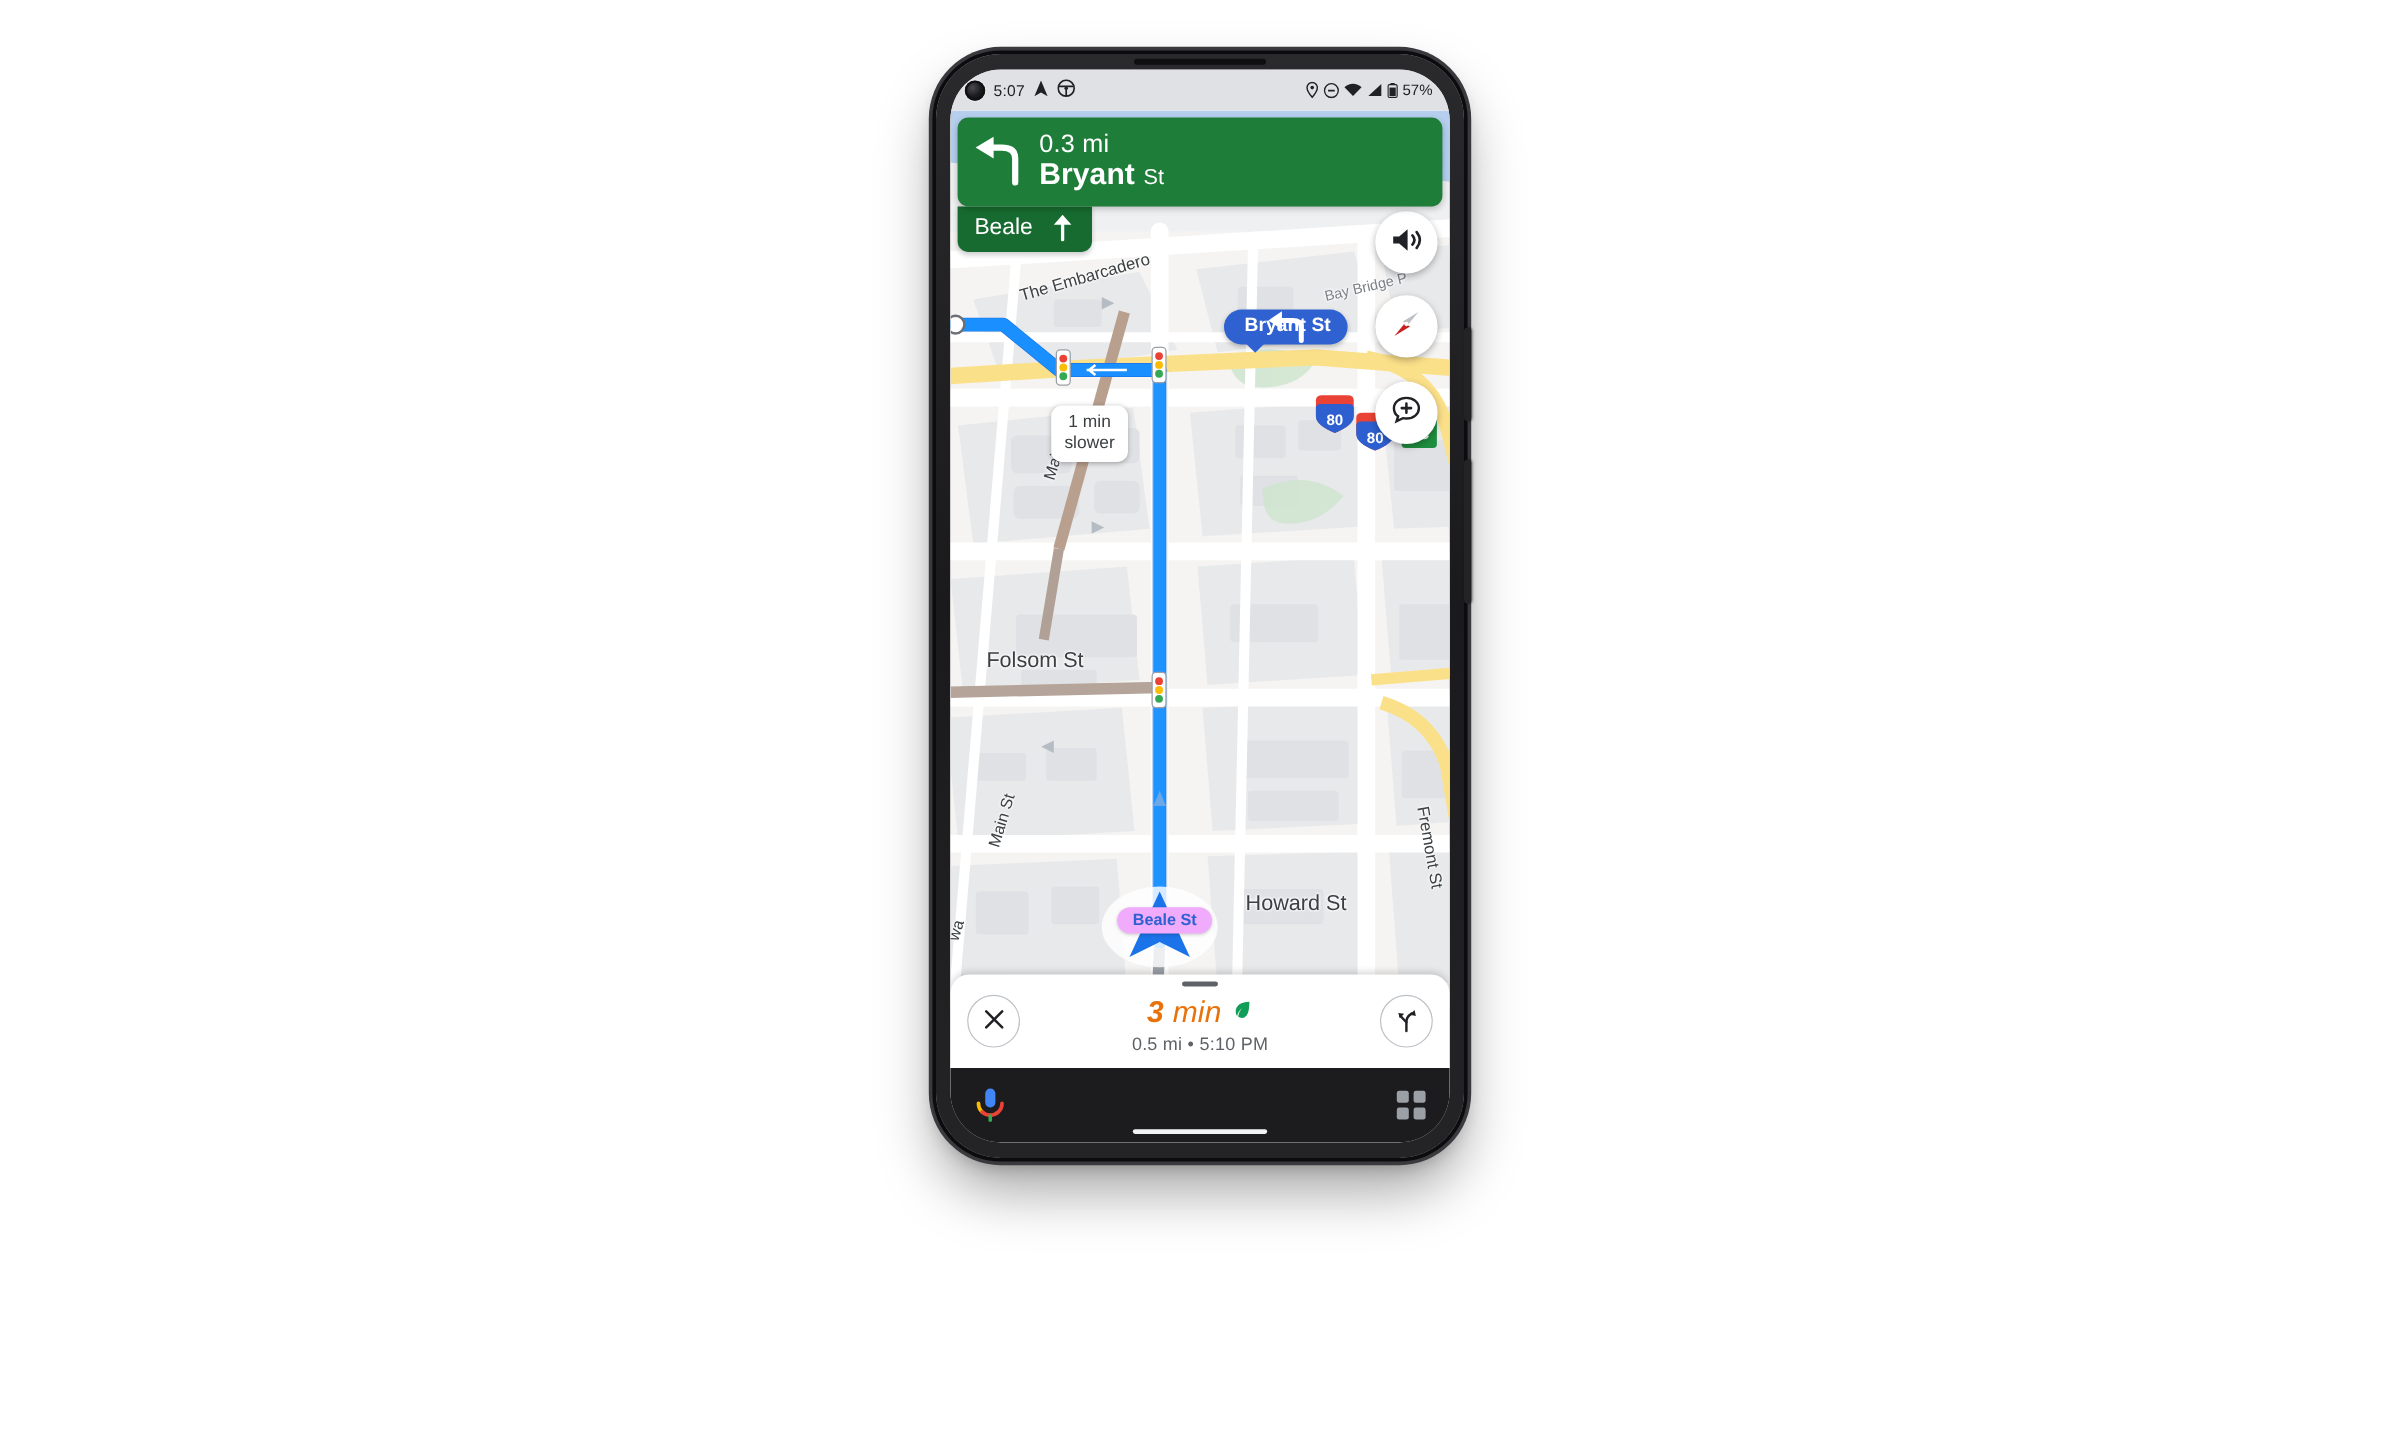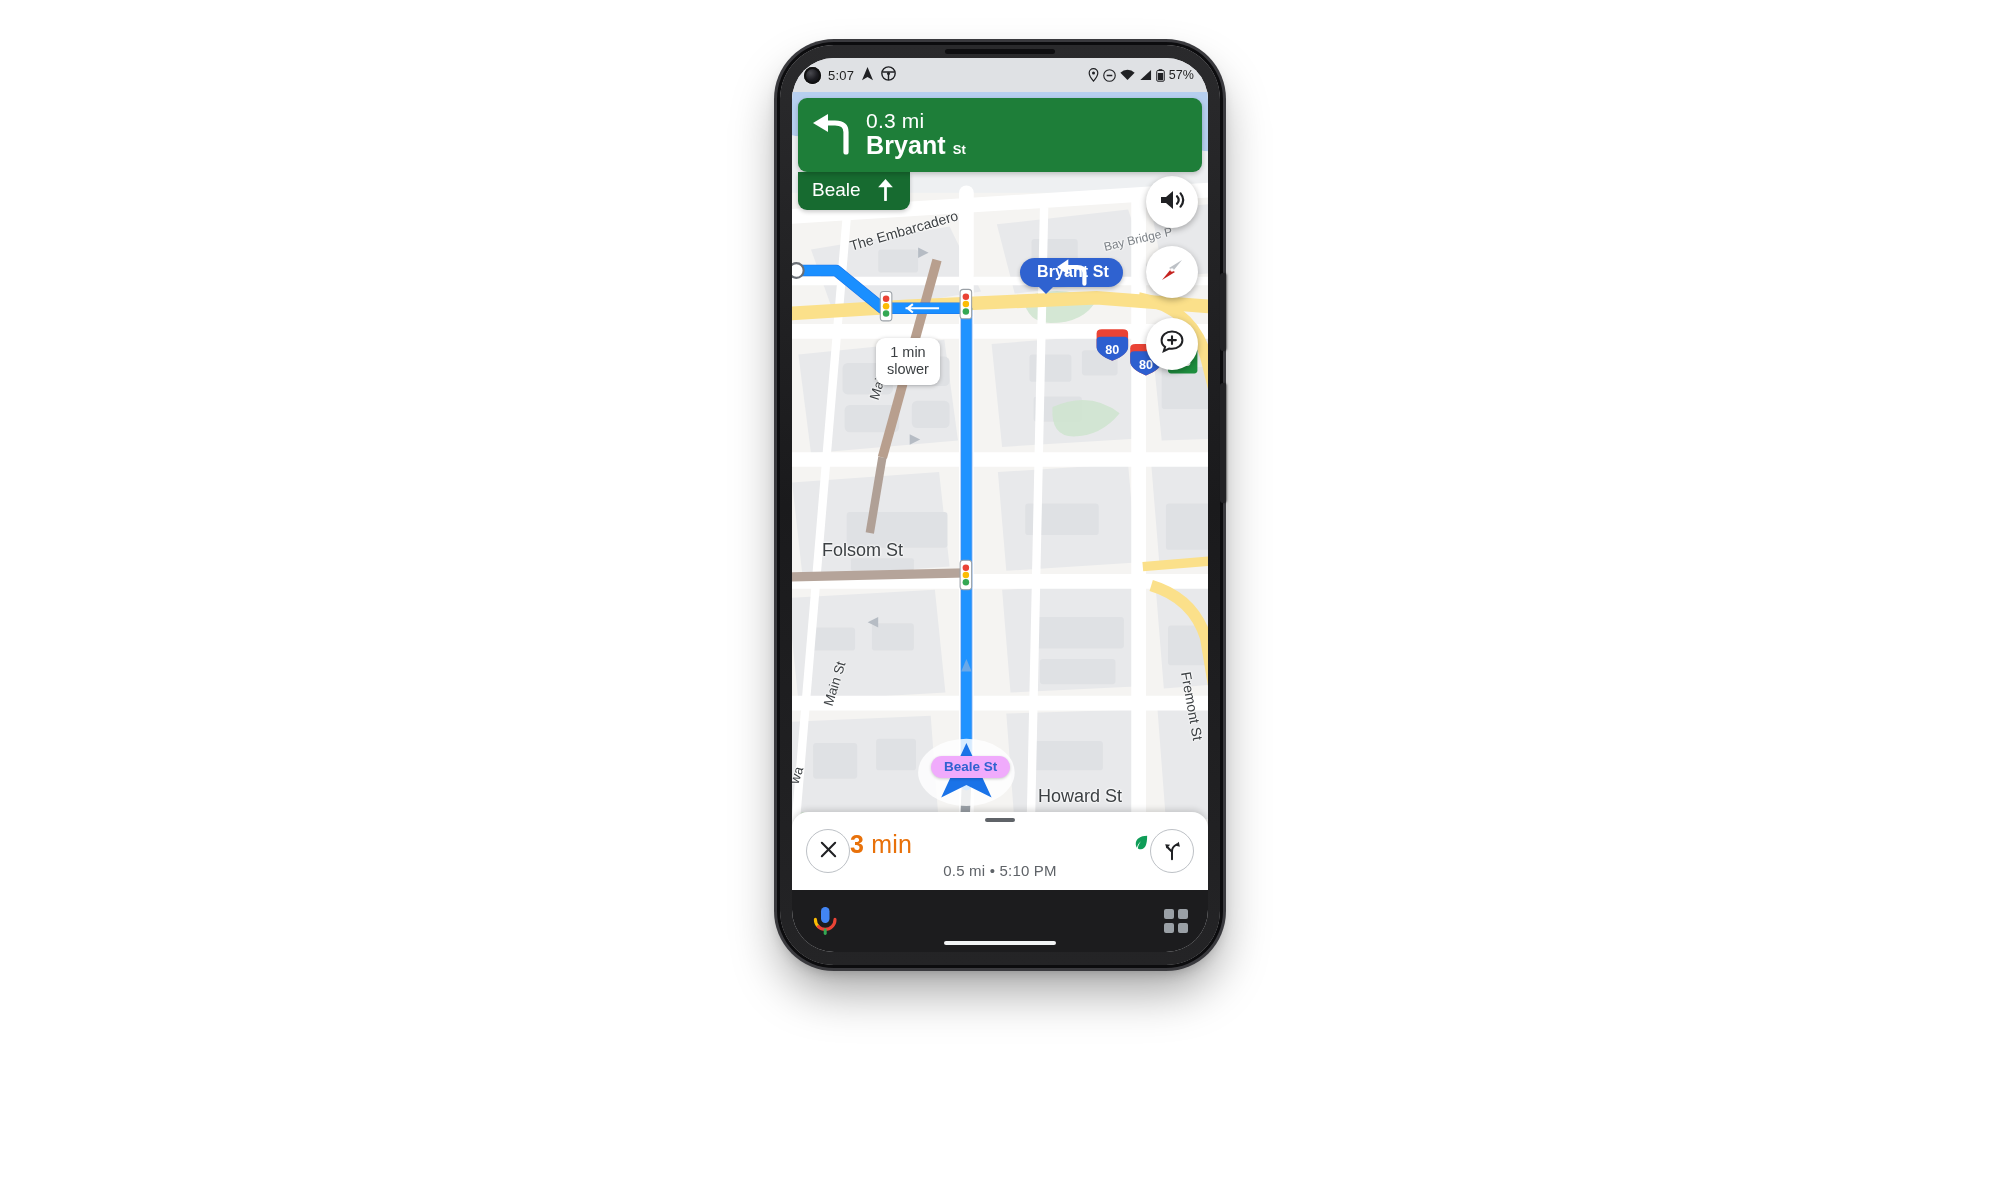--- a/index.html
+++ b/index.html
@@ -89,21 +89,21 @@
     padding:9px 12px 11px 10px;
     display:flex; align-items:center; gap:10px;
     color:#fff; z-index:30;
     box-shadow:0 2px 5px rgba(0,0,0,.22);
     min-height:74px;
   }
   .turn-arrow { flex:none; width:48px; height:48px; }
   .nav-text { flex:1; line-height:1.06; }
   .nav-dist { font-size:21px; font-weight:400; letter-spacing:.2px; }
   .nav-street { font-size:25px; font-weight:700; letter-spacing:.1px; margin-top:2px;}
-  .nav-street .suffix{ font-size:13px; font-weight:700; }
+  .nav-street .suffix{ font-size:18px; font-weight:400; }
   .then-banner{
     position:absolute; top:calc(40px + 74px); left:6px;
     background:#176b30; color:#fff;
     border-radius:0 0 9px 9px;
     padding:7px 16px 9px 14px;
     display:flex; align-items:center; gap:16px;
     font-size:19px; z-index:29;
     box-shadow:0 2px 4px rgba(0,0,0,.2);
   }
   .then-banner svg{ display:block; }
@@ -182,21 +182,21 @@
   .grabber{
     position:absolute; top:6px; left:50%; transform:translateX(-50%);
     width:30px;height:4px;border-radius:3px;background:#5f6368;
   }
   .sheet-btn{
     width:44px;height:44px;border-radius:50%;
     border:1.3px solid #bdc1c6; background:#fff;
     display:flex;align-items:center;justify-content:center; flex:none;
   }
   .sheet-mid{ text-align:center; flex:1; margin-top:6px; }
-  .eta-row{ display:flex;align-items:center;justify-content:space-between;gap:7px; }
+  .eta-row{ display:flex;align-items:center;justify-content:center;gap:7px;font-style:italic; }
   .eta-min{ font-size:25px; font-weight:700; color:#e8710a; letter-spacing:.2px;}
   .eta-min .unit{ font-weight:400; }
   .eta-sub{ font-size:15px; color:#5f6368; margin-top:3px; letter-spacing:.2px;}
 
   
   .navbar{
     position:absolute; left:0;right:0;bottom:0;height:62px;
     background:#1c1c1e; z-index:36;
     display:flex;align-items:center;justify-content:space-between;
     padding:0 20px;
@@ -421,21 +421,21 @@
             <path d="M176 620 L200 672 L176 660 L152 672 Z" fill="#1a73e8"></path>
           </g>
         </svg>
 
         <div class="maplabel" style="left:58px; top:146px; font-size:14px; transform:rotate(-16deg); transform-origin:left center;">The Embarcadero</div>
         <div class="maplabel" style="left:312px; top:148px; font-size:12px; color:#7b8086; transform:rotate(-13deg); transform-origin:left center;">Bay Bridge P</div>
         <div class="maplabel" style="left:82px; top:300px; font-size:13.5px; transform:rotate(-73deg); transform-origin:left center;">Main St</div>
         <div class="maplabel" style="left:30px; top:448px; font-size:18px;">Folsom St</div>
         <div class="maplabel" style="left:36px; top:606px; font-size:13.5px; transform:rotate(-73deg); transform-origin:left center;">Main St</div>
         <div class="maplabel" style="left:2px; top:684px; font-size:13.5px; transform:rotate(-73deg); transform-origin:left center;">wa</div>
-        <div class="maplabel" style="left:246px; top:650px; font-size:18px;margin-top:44px;">Howard St</div>
+        <div class="maplabel" style="left:246px; top:650px; font-size:18px;">Howard St</div>
         <div class="maplabel" style="left:394px; top:572px; font-size:14px; transform:rotate(80deg); transform-origin:left center;">Fremont St</div>
 
         <div class="callout" style="left:228px; top:166px;">
           <span>
             <svg width="18" height="16" viewBox="0 0 20 18">
               <path d="M18 16 V9.2 Q18 5.6 13.6 5.6 H4.4" fill="none" stroke="#fff" stroke-width="2.6" stroke-linecap="round"></path>
               <polygon points="1,5.6 8,0.8 8,10.4" fill="#fff"></polygon>
             </svg>
           </span>
           <span>Bryant St</span>

